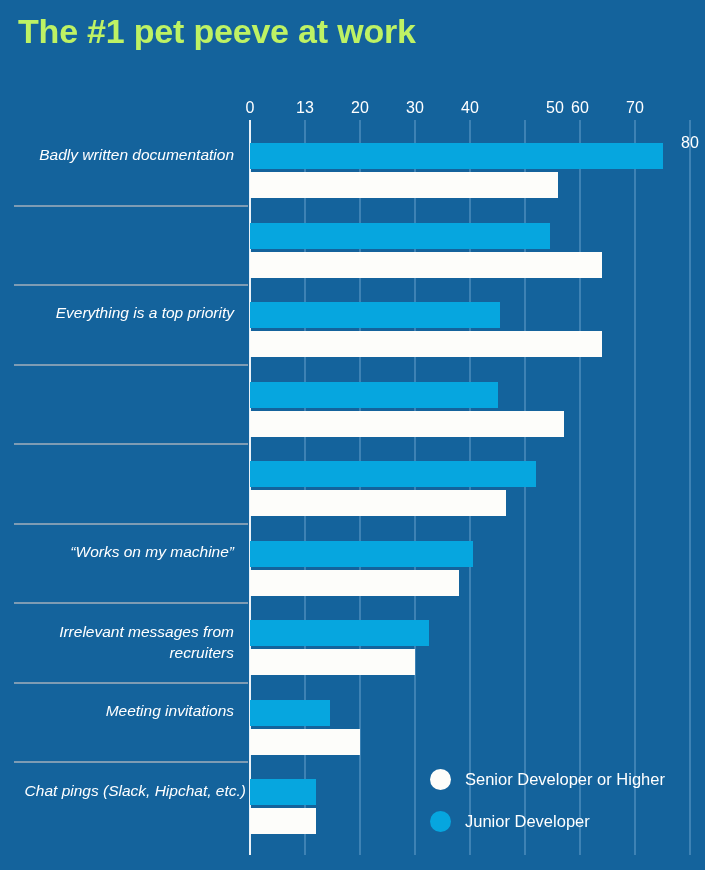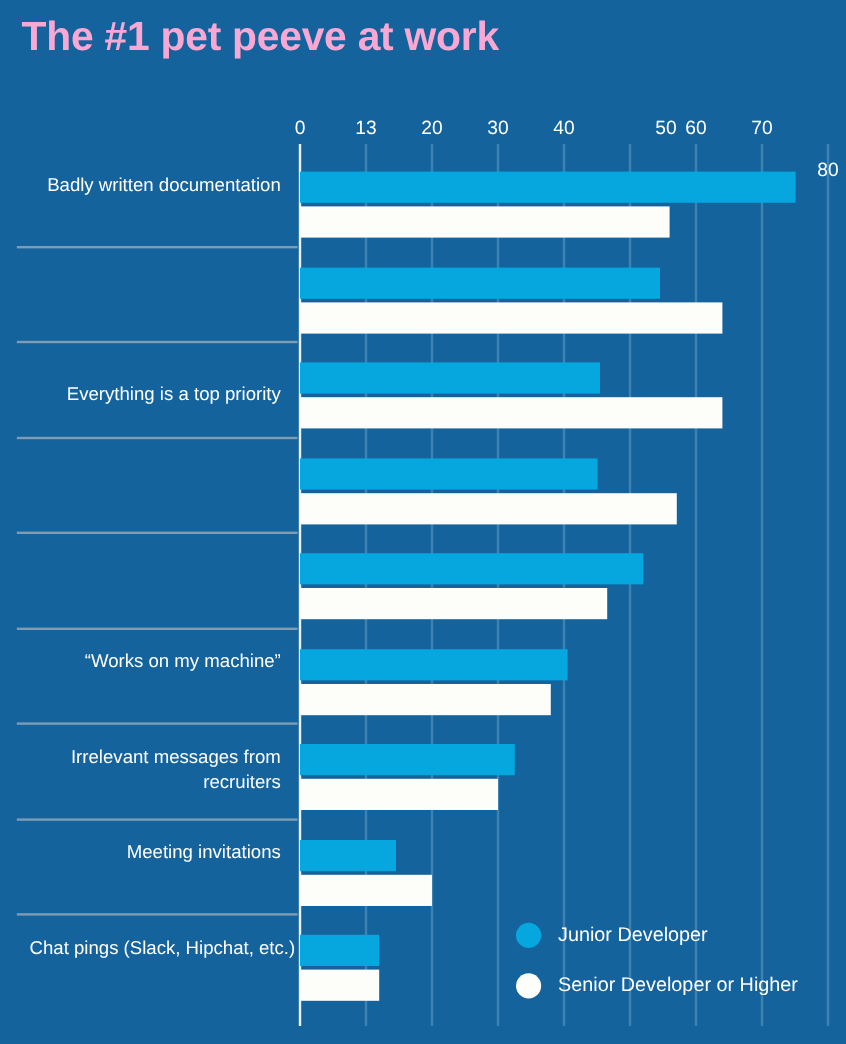--- a/index.html
+++ b/index.html
@@ -20,21 +20,21 @@
     background: #14639C;
   }
 
   
   #chart-title {
     position: absolute;
     left: 18px;
     top: 12px;
     font-size: 34px;
     font-weight: bold;
-    color: #f9a8d4;
+    color: #bef264;
     letter-spacing: -0.2px;
     white-space: nowrap;
   }
 
   
   
   #plot {
     position: absolute;
     left: 0;
     top: 0;
@@ -61,20 +61,21 @@
     color: #FFFFFF;
     transform: translateX(-50%);
     white-space: nowrap;
   }
 
   
   .cat-group {
     position: absolute;
     left: 0;
     width: 705px;
+    font-style: italic;
   }
   .cat-sep {
     position: absolute;
     left: 14px;
     width: 234px;
     height: 2px;
     background: #7E9CB4;
   }
   .cat-label {
     position: absolute;
@@ -157,21 +158,21 @@
           <div class="bar junior" title="Junior Developer: 75" style="top: 18px; width: 412.5px; height: 26px;"></div>
           <div class="bar senior" title="Senior Developer or Higher: 56" style="top: 47px; width: 308px; height: 26px;"></div>
         </div>
         <div class="cat-group" style="top: 204.5px; height: 79.5px;">
           <div class="cat-sep" style="top: 0px;"></div>
           <div class="bar junior" title="Junior Developer: 54.5" style="top: 18px; width: 299.75px; height: 26px;"></div>
           <div class="bar senior" title="Senior Developer or Higher: 64" style="top: 47px; width: 352px; height: 26px;"></div>
         </div>
         <div class="cat-group" style="top: 284px; height: 79.5px;">
           <div class="cat-sep" style="top: 0px;"></div>
-          <div class="cat-label" style="top: 34px;">Everything is a top priority</div>
+          <div class="cat-label" style="top: 18px;">Everything is a top priority</div>
           <div class="bar junior" title="Junior Developer: 45.5" style="top: 18px; width: 250.25px; height: 26px;"></div>
           <div class="bar senior" title="Senior Developer or Higher: 64" style="top: 47px; width: 352px; height: 26px;"></div>
         </div>
         <div class="cat-group" style="top: 363.5px; height: 79.5px;">
           <div class="cat-sep" style="top: 0px;"></div>
           <div class="bar junior" title="Junior Developer: 45" style="top: 18px; width: 247.5px; height: 26px;"></div>
           <div class="bar senior" title="Senior Developer or Higher: 57" style="top: 47px; width: 313.5px; height: 26px;"></div>
         </div>
         <div class="cat-group" style="top: 443px; height: 79.5px;">
           <div class="cat-sep" style="top: 0px;"></div>
@@ -200,22 +201,22 @@
           <div class="cat-sep" style="top: 0px;"></div>
           <div class="cat-label" style="top: 18.75px;">Chat pings (Slack, Hipchat, etc.)</div>
           <div class="bar junior" title="Junior Developer: 12" style="top: 18px; width: 66px; height: 26px;"></div>
           <div class="bar senior" title="Senior Developer or Higher: 12" style="top: 47px; width: 66px; height: 26px;"></div>
         </div>
       </div>
   </div>
 
   <div id="legend">
       <div class="legend-row">
+        <span class="legend-dot senior"></span>
+        <span class="legend-label">Senior Developer or Higher</span>
+      </div>
+      <div class="legend-row">
         <span class="legend-dot junior"></span>
         <span class="legend-label">Junior Developer</span>
       </div>
-      <div class="legend-row">
-        <span class="legend-dot senior"></span>
-        <span class="legend-label">Senior Developer or Higher</span>
-      </div>
     </div>
 
 </div>
 
 </body></html>

